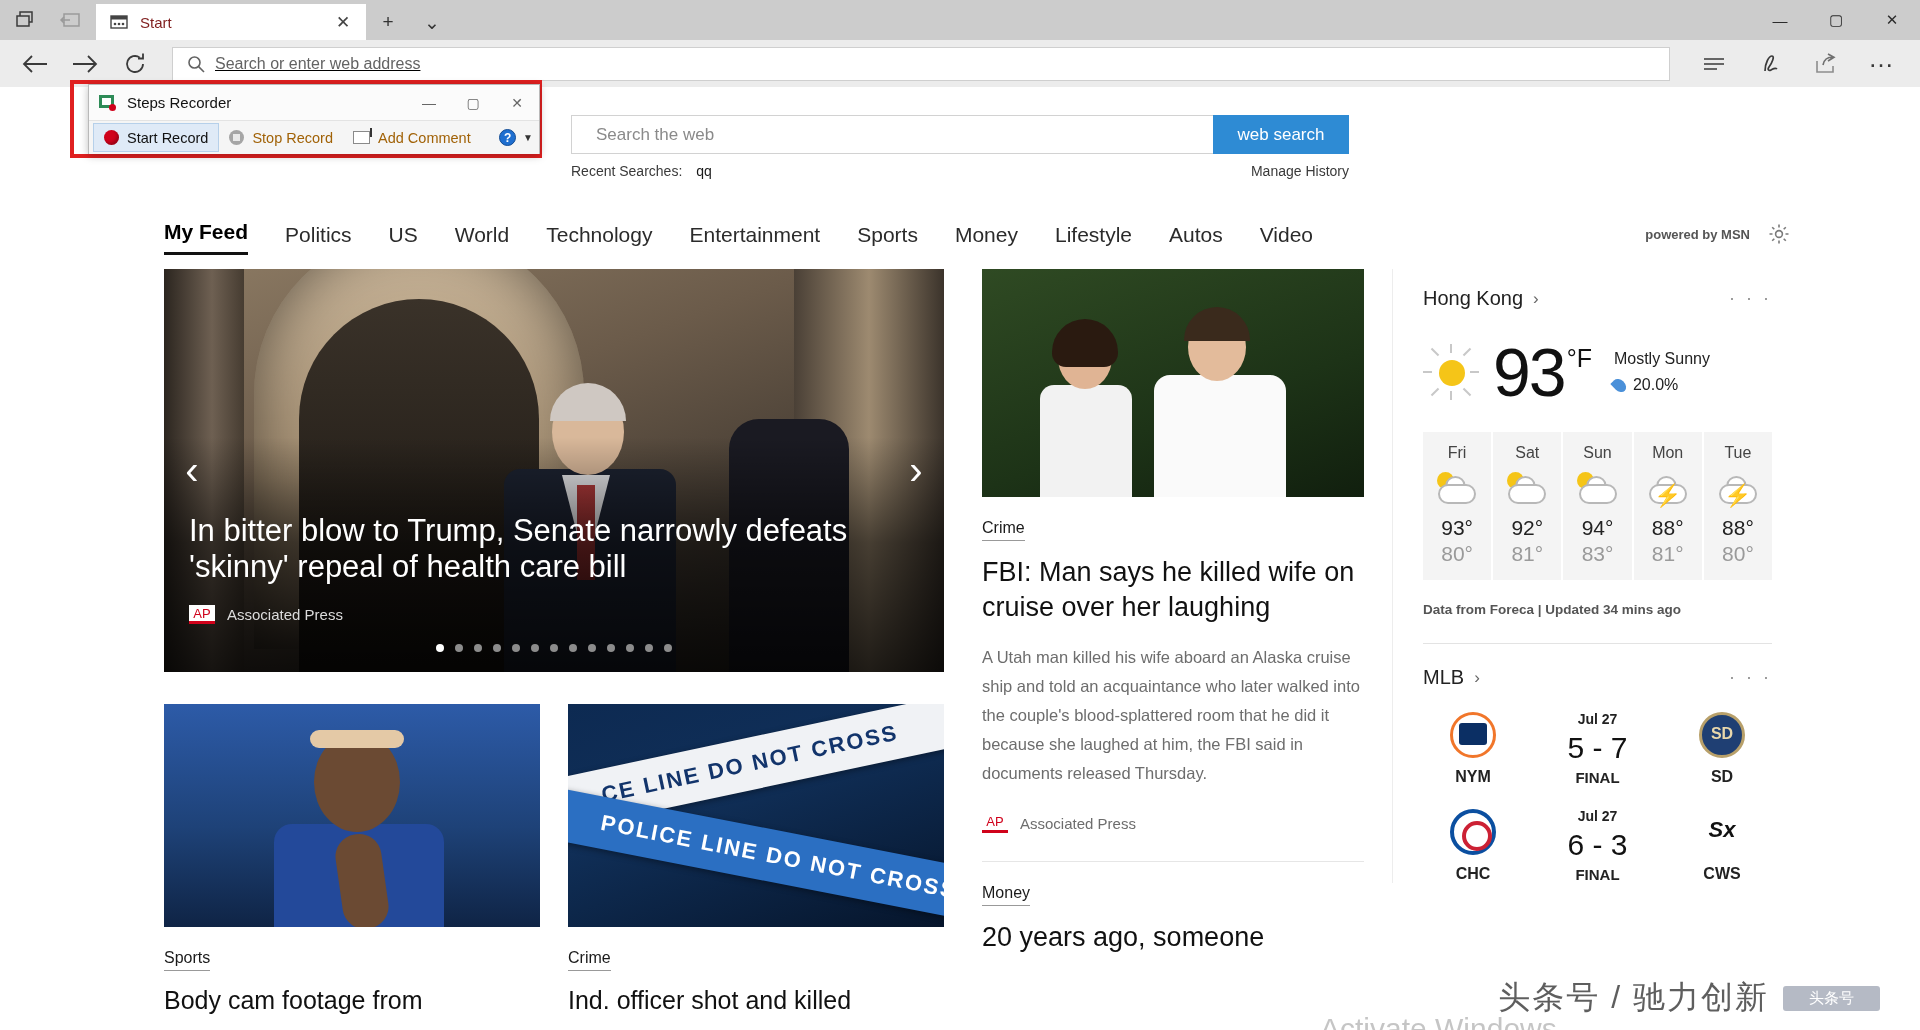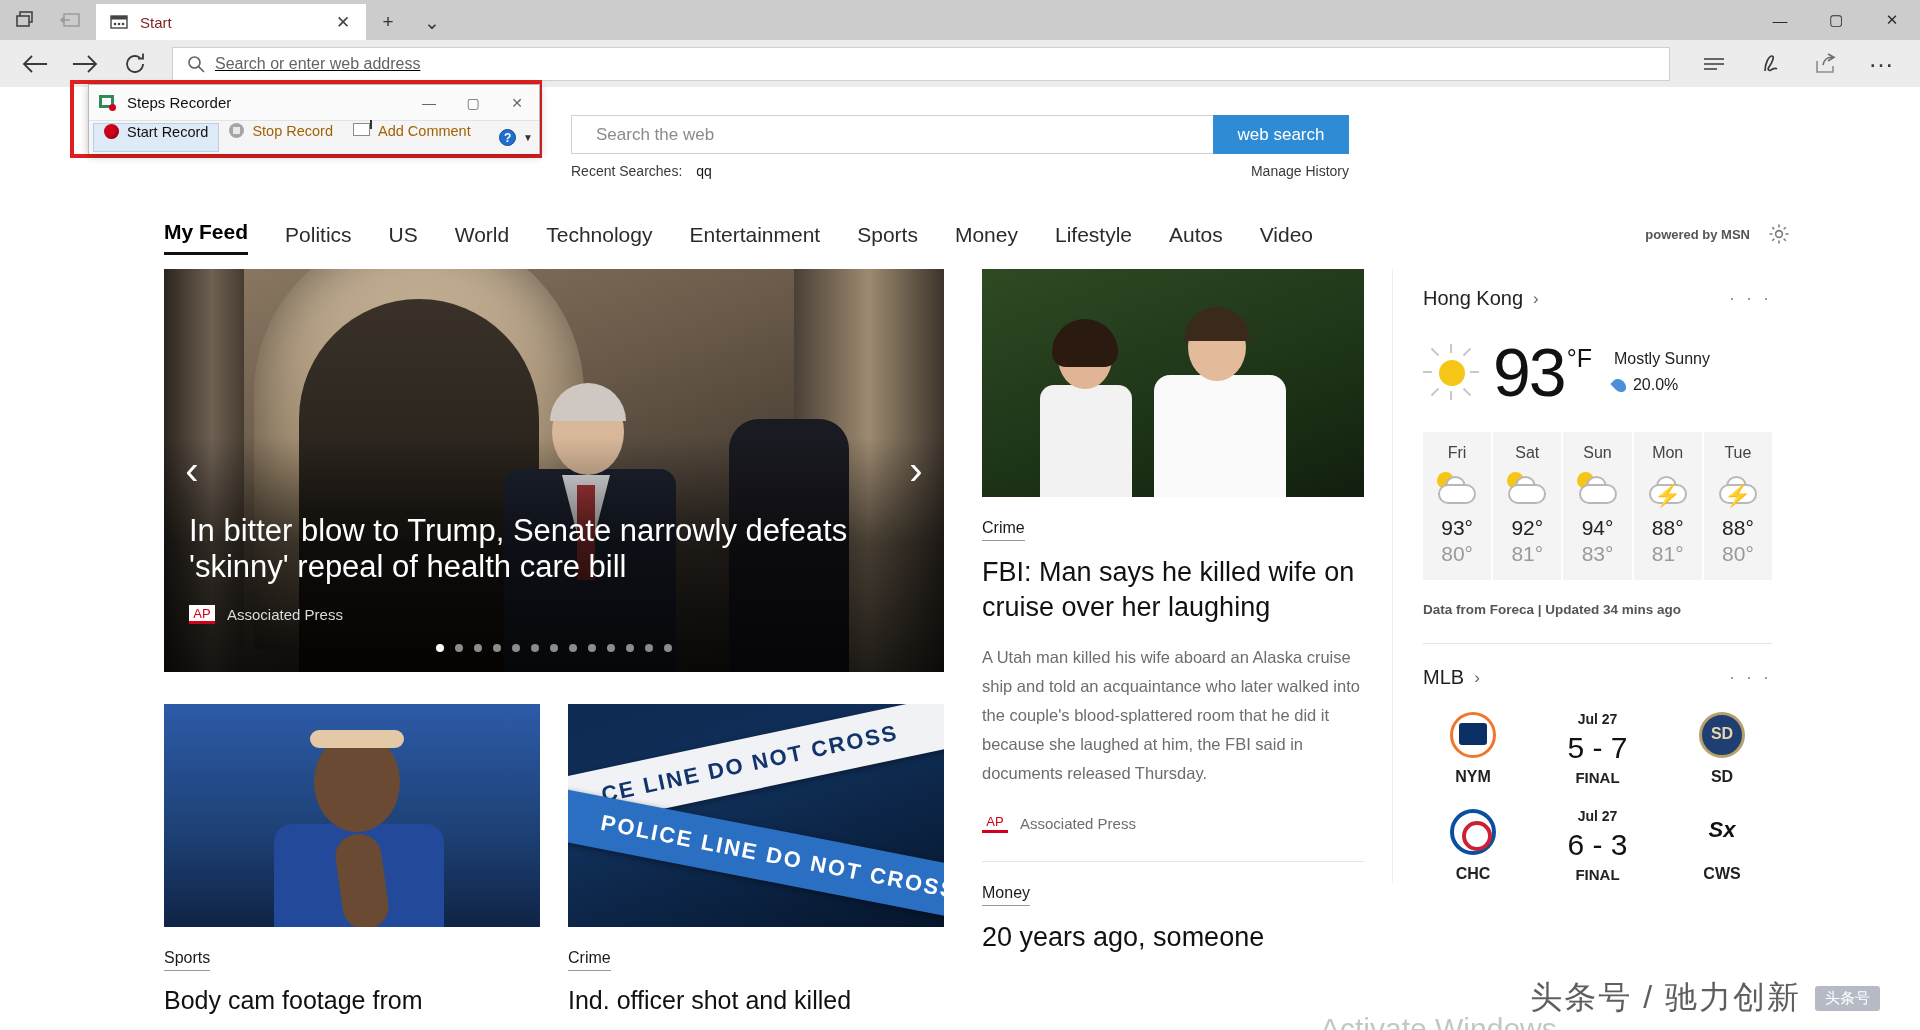--- a/index.html
+++ b/index.html
@@ -296,21 +296,21 @@
   }
   .sr-ico { width: 18px; height: 16px; margin-right: 10px; position: relative; }
   .sr-ico-g { position:absolute; left:0; top:0; width:15px; height:13px; background:#2e8b57; }
   .sr-ico-w { position:absolute; left:3px; top:3px; width:9px; height:7px; background:#fff; }
   .sr-ico-r { position:absolute; right:1px; bottom:0; width:7px; height:7px; border-radius:50%; background:#d0021b; }
   .sr-title-txt { font-size: 15px; color:#111; flex: 1 1 auto; }
   .sr-wc { display:flex; }
   .sr-wbtn { width: 44px; height: 35px; display:flex; align-items:center; justify-content:center;
     color:#666; font-size: 14px; }
   .sr-toolbar { height: 33px; display:flex; align-items:center; padding-left: 4px; background:#f5f5f5; }
-  .sr-btn { display:flex; height: 29px; padding: 0 10px; font-size: 14.5px; }
+  .sr-btn { display:flex; align-items:center; height: 29px; padding: 0 10px; font-size: 14.5px; }
   .sr-btn.start { background:#dfeaf7; border:1px solid #b6d0ea; color:#111; }
   .sr-btn.dis { color:#a16207; }
   .sr-rec-dot { width: 15px; height: 15px; border-radius:50%; background:#d0021b; margin-right: 8px;
     box-shadow: inset -2px -2px 3px rgba(0,0,0,.25); }
   .sr-stop-ico { width: 15px; height: 15px; border-radius:50%; background:#a5a5a5; margin-right: 8px; position:relative; }
   .sr-stop-ico::after { content:''; position:absolute; left:4px; top:4px; width:7px; height:7px; background:#e9e9e9; }
   .sr-cmt-ico { width: 17px; height: 13px; border:1.5px solid #8a8a8a; margin-right: 8px; position:relative; background:#fff; }
   .sr-cmt-ico::after { content:''; position:absolute; right:-3px; top:-4px; width:2px; height:9px; background:#333; }
   .sr-help { margin-left: auto; display:flex; align-items:center; padding-right: 6px; }
   .sr-help-ico { width: 17px; height: 17px; border-radius:50%; background:#1f6fd0; color:#fff;
@@ -324,21 +324,21 @@
     color: rgba(150,150,150,.55); pointer-events: none; text-align: left;
   }
   .wm-l1 { font-size: 30px; }
   .wm-cn {
     position: absolute; right: 40px; bottom: 10px; z-index: 41;
     display: flex; align-items: center; color: rgba(40,40,40,.75);
   }
   .wm-cn-txt { font-size: 32px; letter-spacing: 2px; }
   .wm-cn-badge {
     margin-left: 14px; background: rgba(120,130,150,.55); color:#fff;
-    font-size: 15px; padding: 3px 10px; border-radius: 3px;
+    font-size: 15px; padding: 3px 26px; border-radius: 3px;
   }
   svg { display:block; }
 </style>
 </head>
 <body>
 
 <div class="titlebar">
   <div class="tb-left">
     <div class="tb-icon-btn">
       <svg width="20" height="18" viewBox="0 0 20 18">

